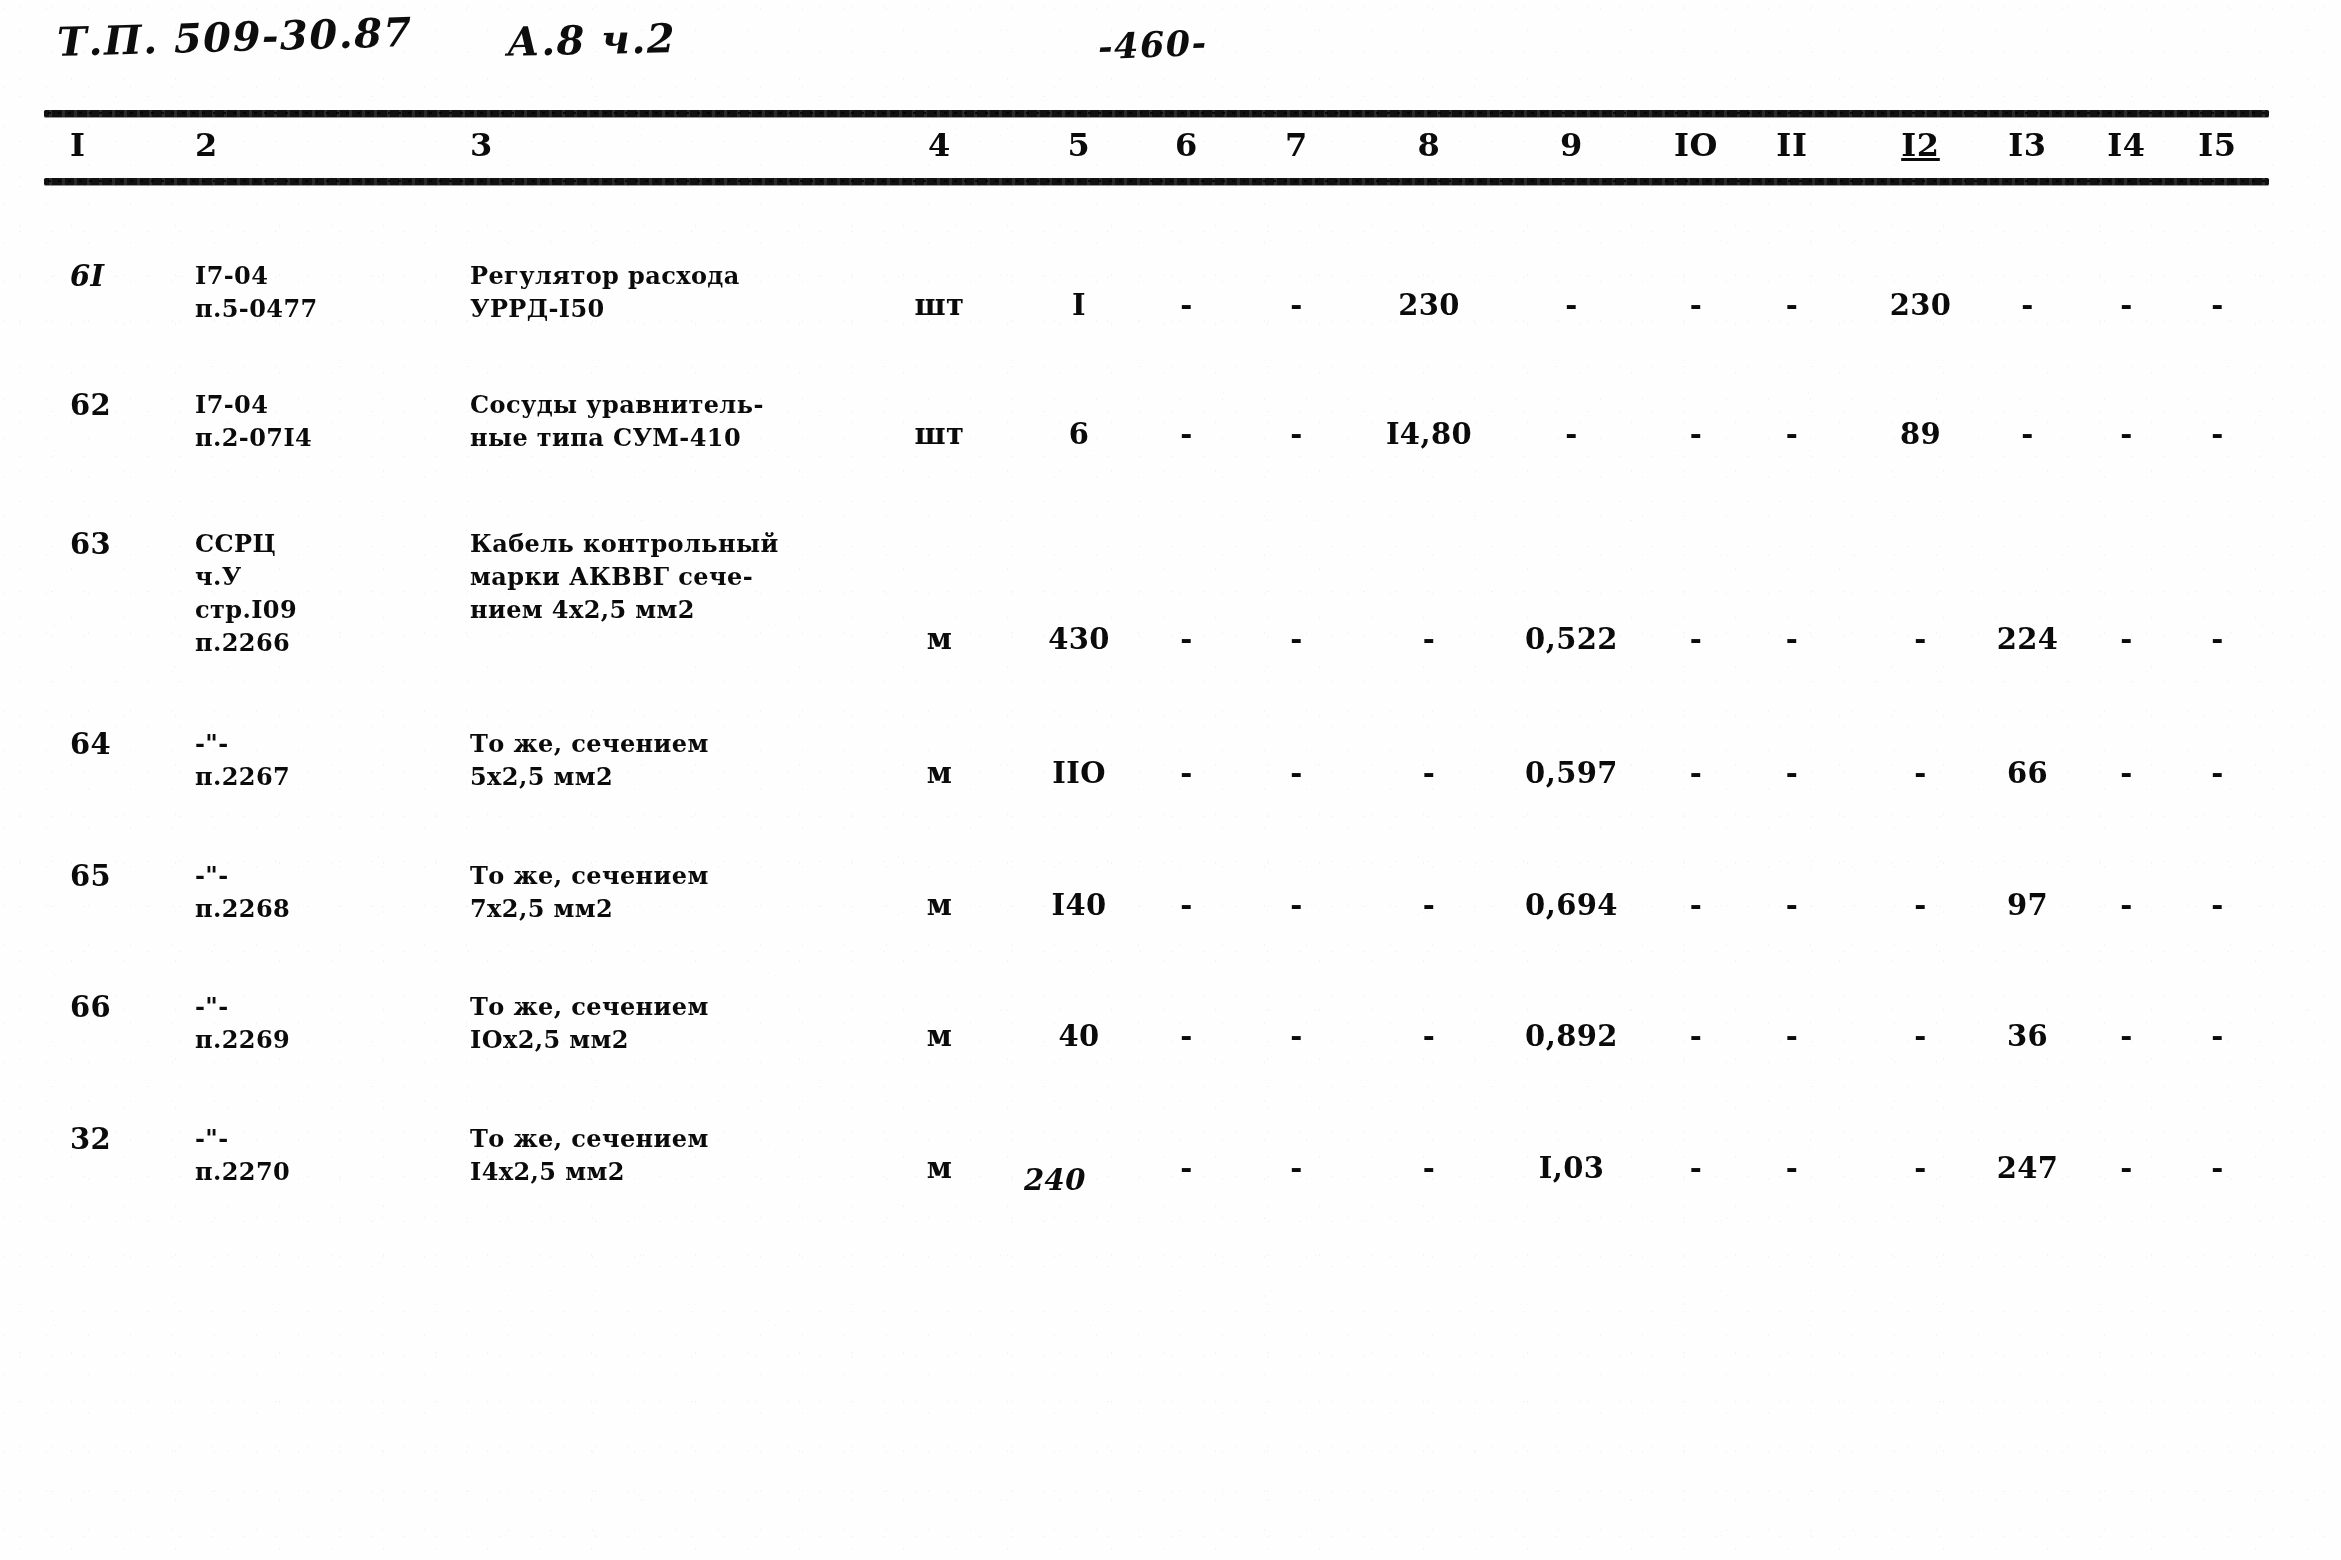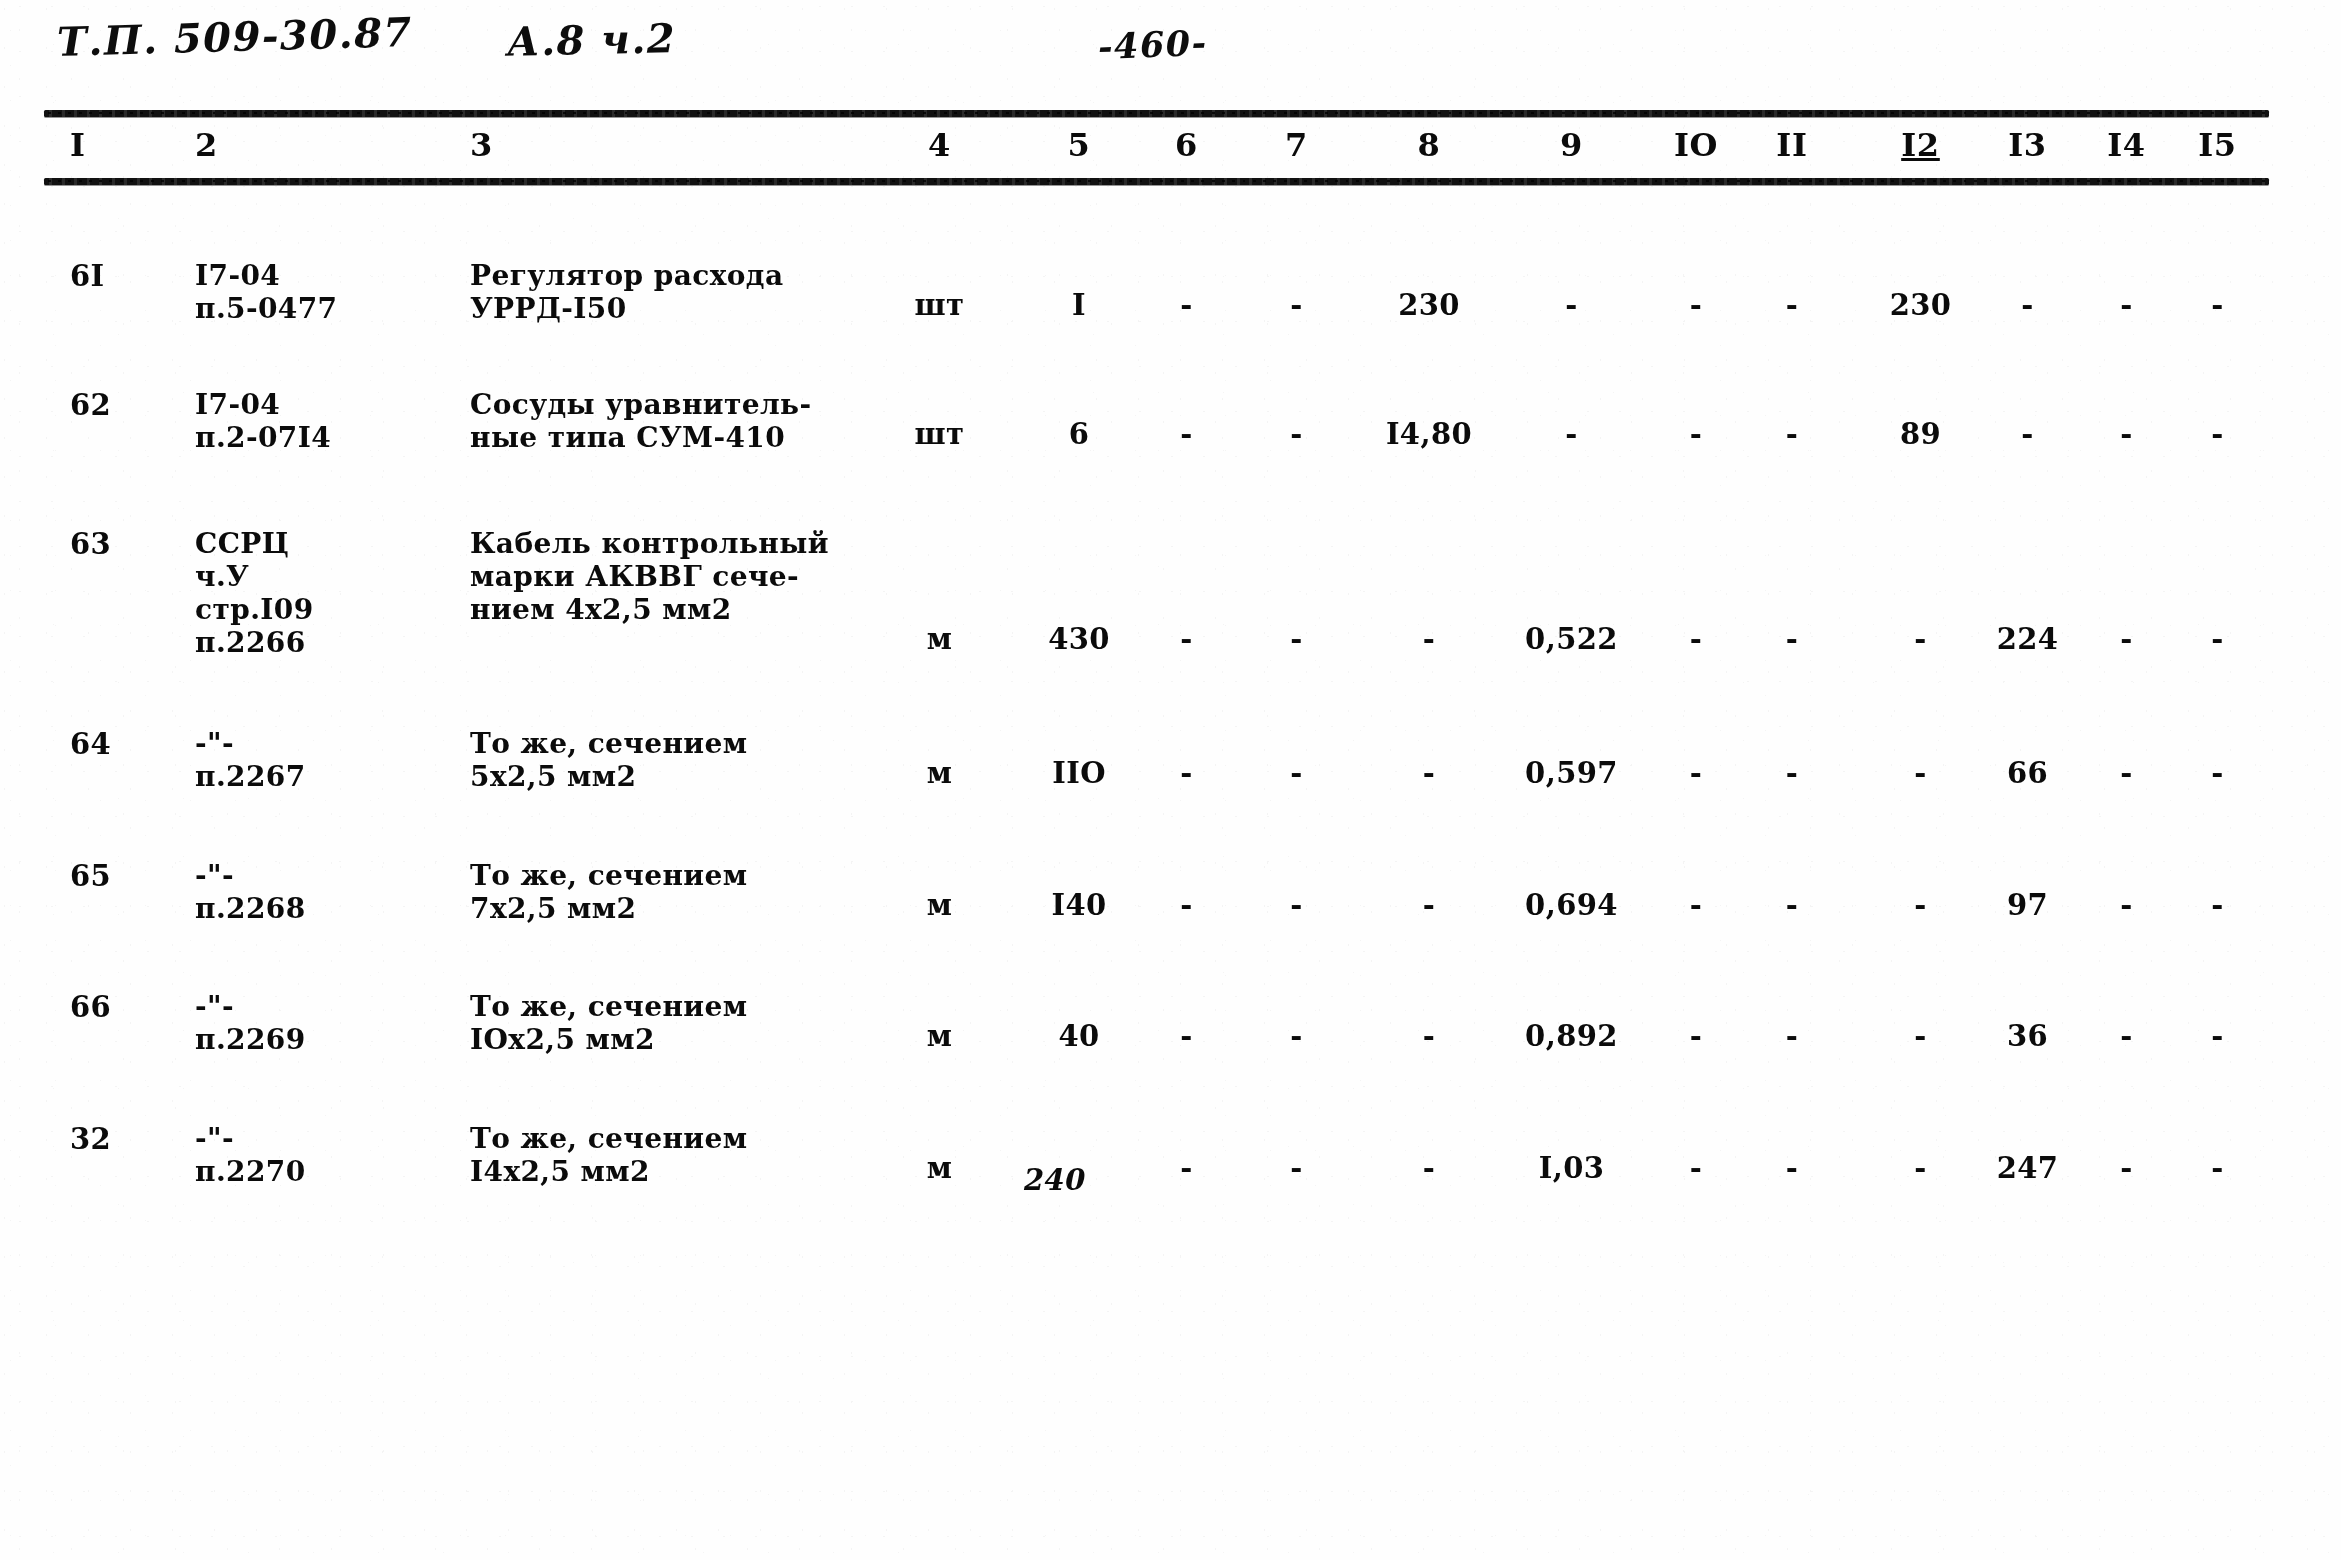--- a/index.html
+++ b/index.html
@@ -48,21 +48,21 @@
   
   .tw{
     font-family:"DejaVu Serif",serif;
     font-weight:700;
     font-size:29px;
     line-height:34px;
     color:#0b0b0b;
     letter-spacing:0.4px;
     white-space:pre-line;
   }
-  .tw.small{font-size:28px;line-height:33px;}
+  .tw.small{font-size:24px;line-height:33px;}
 
   .colhdr{
     position:absolute;
     font-family:"DejaVu Serif",serif;
     font-weight:700;
     font-size:32px;
     color:#0b0b0b;
     top:126px;
     text-align:center;
     letter-spacing:0.7px;
@@ -108,21 +108,21 @@
       <div class="colhdr" style="left: 1652px; width: 88px; text-align: center;">IO</div>
       <div class="colhdr" style="left: 1748px; width: 88px; text-align: center;">II</div>
       <div class="colhdr" style="left: 1869px; width: 103px; text-align: center; text-decoration: underline;">I2</div>
       <div class="colhdr" style="left: 1976px; width: 103px; text-align: center;">I3</div>
       <div class="colhdr" style="left: 2086px; width: 81px; ">I4</div>
       <div class="colhdr" style="left: 2177px; width: 81px; text-align: center;">I5</div>
     </div>
 
   <div id="rows">
       <div class="rowbox" style="top: 259px;">
-        <div class="cell tw" style="left: 70px; width: 81px; text-align: left; top: 0px;">6I</div>
+        <div class="cell tw" style="left: 70px; width: 81px; text-align: left; top: 0px; font-style: italic;">6I</div>
         <div class="cell tw small" style="left: 195px; width: 250px; text-align: left; top: 0px;">I7-04
 п.5-0477</div>
         <div class="cell tw small" style="left: 470px; width: 455px; text-align: left; top: 0px;">Регулятор расхода
 УРРД-I50</div>
         <div class="cell tw" style="left: 892px; width: 95px; text-align: center; top: 29px;">шт</div>
         <div class="cell tw" style="left: 1024px; width: 110px; text-align: center; top: 29px;">I</div>
         <div class="cell tw" style="left: 1146px; width: 81px; text-align: center; top: 29px;">-</div>
         <div class="cell tw" style="left: 1256px; width: 81px; text-align: center; top: 29px;">-</div>
         <div class="cell tw" style="left: 1359px; width: 140px; text-align: center; top: 29px;">230</div>
         <div class="cell tw" style="left: 1498px; width: 147px; text-align: center; top: 29px;">-</div>

